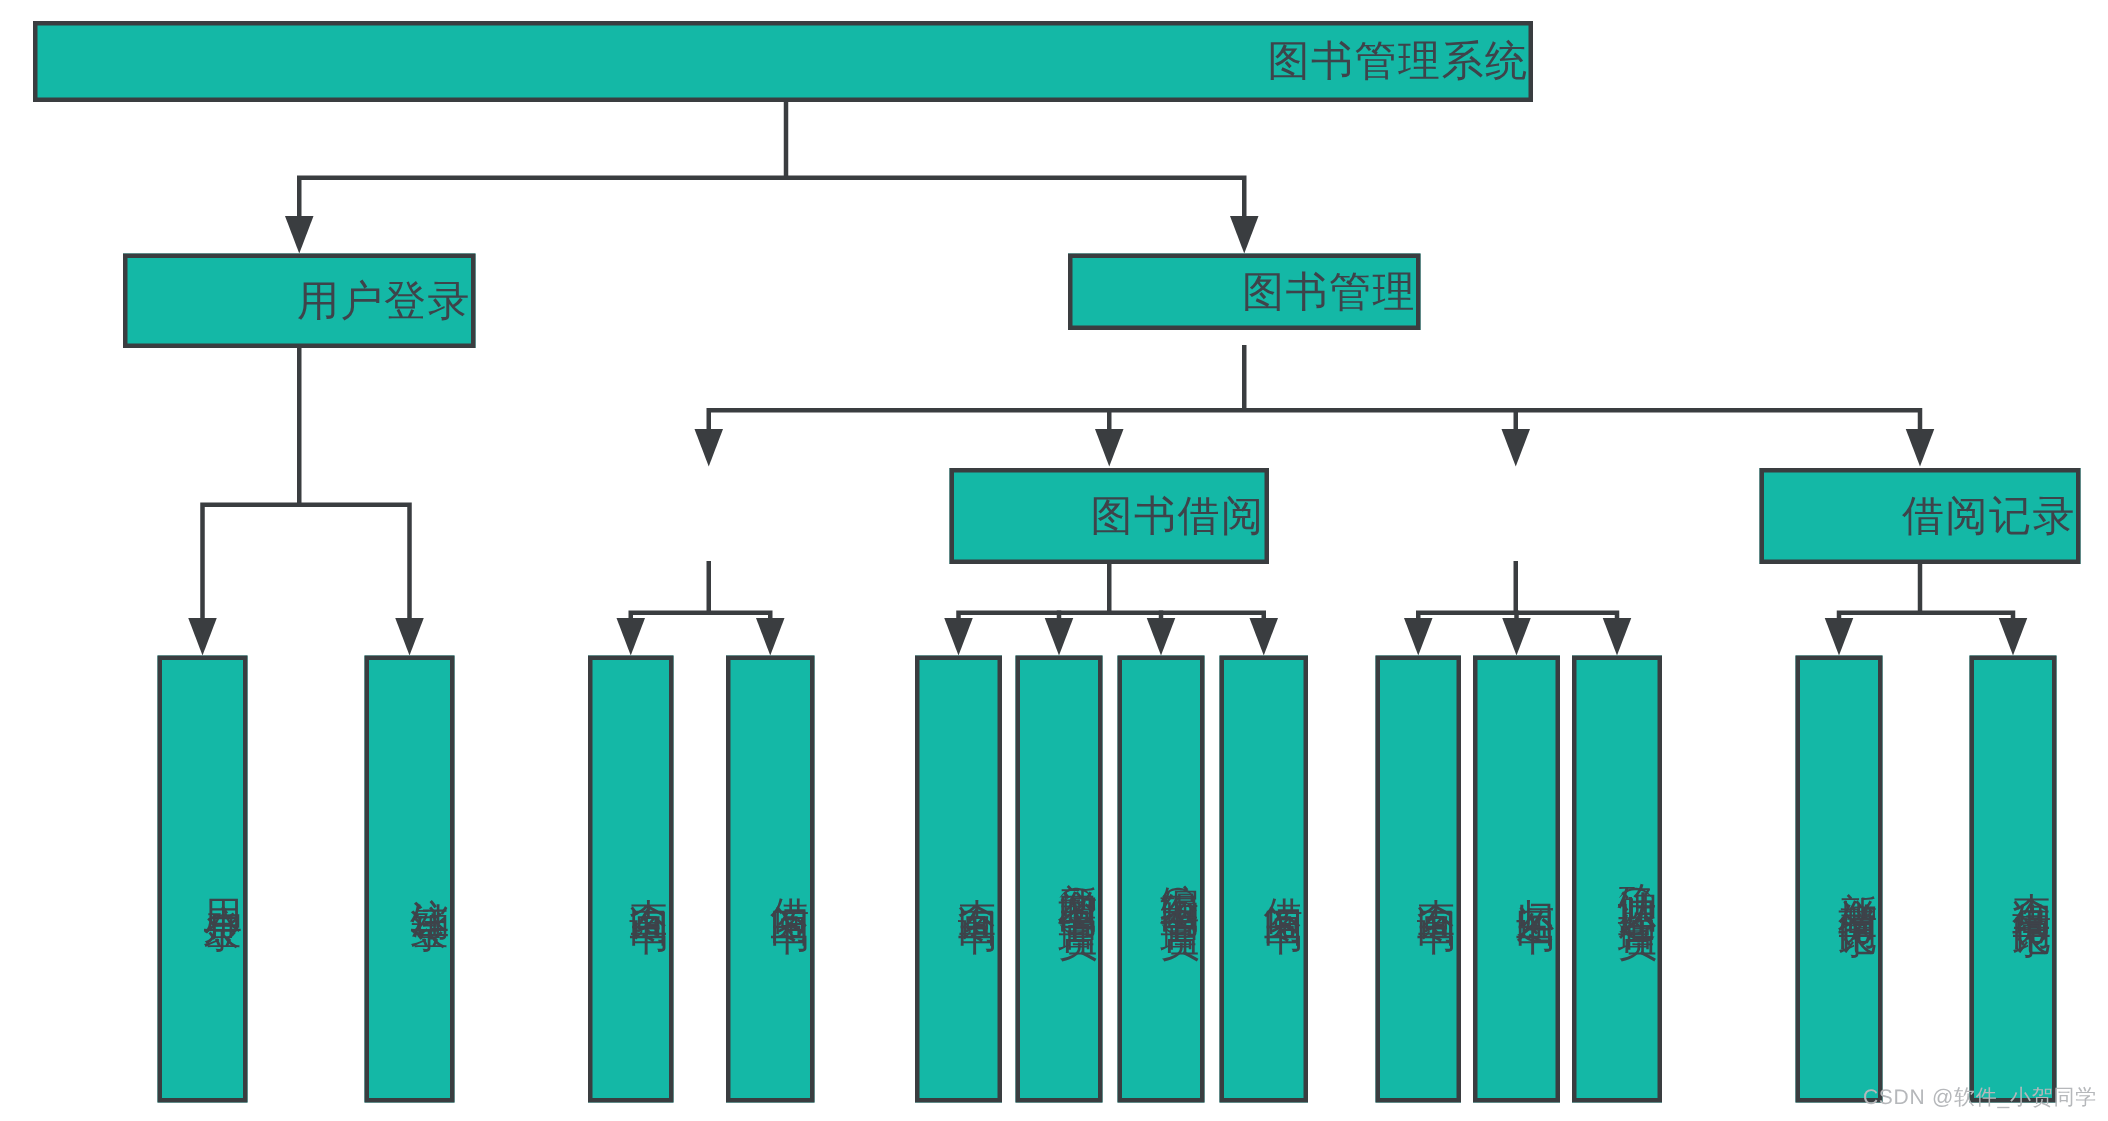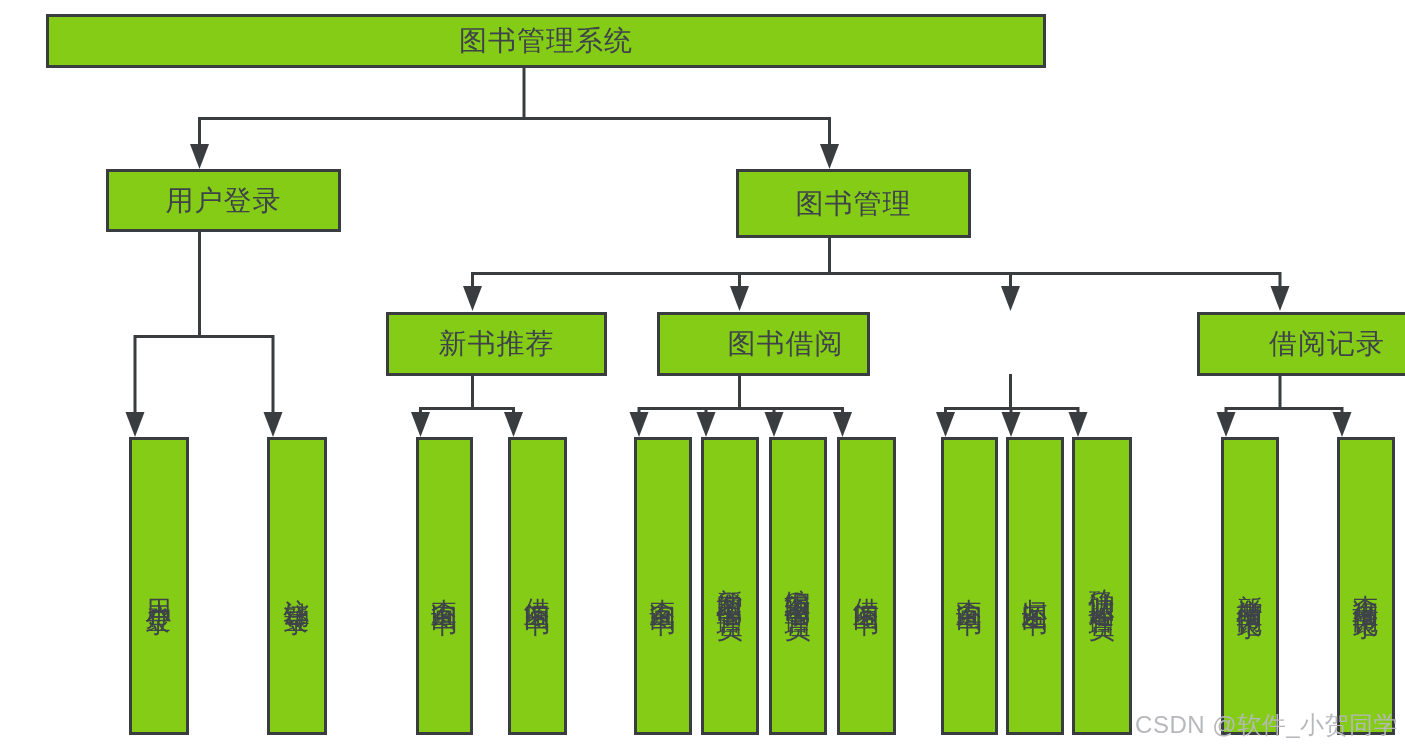--- a/index.html
+++ b/index.html
@@ -2,32 +2,32 @@
 <html><head>
 <meta charset="utf-8">
 <style>
   html,body { margin:0; padding:0; background:#ffffff; }
   .canvas {
     position:relative; width:1405px; height:747px; background:#ffffff;
     font-family:"Liberation Sans","DejaVu Sans",sans-serif; overflow:hidden;
   }
   .wires { position:absolute; left:0; top:0; }
   .node {
-    position:absolute; box-sizing:border-box; background:#84cc16;
-    border:3px solid #3a3d40; display:flex; align-items:center; justify-content:center;margin-left:24px;
+    position:absolute; box-sizing:border-box; background:#14b8a6;
+    border:3px solid #3a3d40; display:flex; align-items:center; justify-content:flex-end;
   }
   .hlabel {
     font-size:28px; letter-spacing:1px; color:#3e434a; white-space:nowrap;
   }
   .vtext {
     writing-mode:vertical-rl; text-orientation:mixed;
     font-size:26px; line-height:1; letter-spacing:4px; color:#3e434a;
   }
   .watermark {
-    position:absolute; right:7px; bottom:6px; font-size:24px;
+    position:absolute; right:7px; bottom:6px; font-size:14px;
     color:#b6b8bb; letter-spacing:0.5px; white-space:nowrap;
   }
 </style>
 </head>
 <body>
 
 <div class="canvas">
 
   <svg class="wires" width="1405" height="747" viewBox="0 0 1405 747">
     <g stroke="#3a3d40" stroke-width="3" fill="none">
@@ -81,27 +81,24 @@
     </g>
   </svg>
 
   <div class="node" style="left:22px; top:14px; width:1000px; height:54px;">
     <span class="hlabel">图书管理系统</span>
   </div>
 
   <div class="node" style="left:82px; top:169px; width:235px; height:63px;">
     <span class="hlabel">用户登录</span>
   </div>
-  <div class="node" style="left:712px; top:169px; width:235px; height:69px;">
+  <div class="node" style="left:712px; top:169px; width:235px; height:51px;">
     <span class="hlabel">图书管理</span>
   </div>
 
-  <div class="node" style="left:362px; top:312px; width:221px; height:64px;">
-    <span class="hlabel">新书推荐</span>
-  </div>
   <div class="node" style="left:633px; top:312px; width:213px; height:64px;padding-left:44px;">
     <span class="hlabel">图书借阅</span>
   </div>
   <div class="node" style="left:1173px; top:312px; width:214px; height:64px;padding-left:46px;">
     <span class="hlabel">借阅记录</span>
   </div>
 
   <div class="node" style="left:105px; top:437px; width:60px; height:298px;">
     <span class="vtext">用户登录</span>
   </div>

